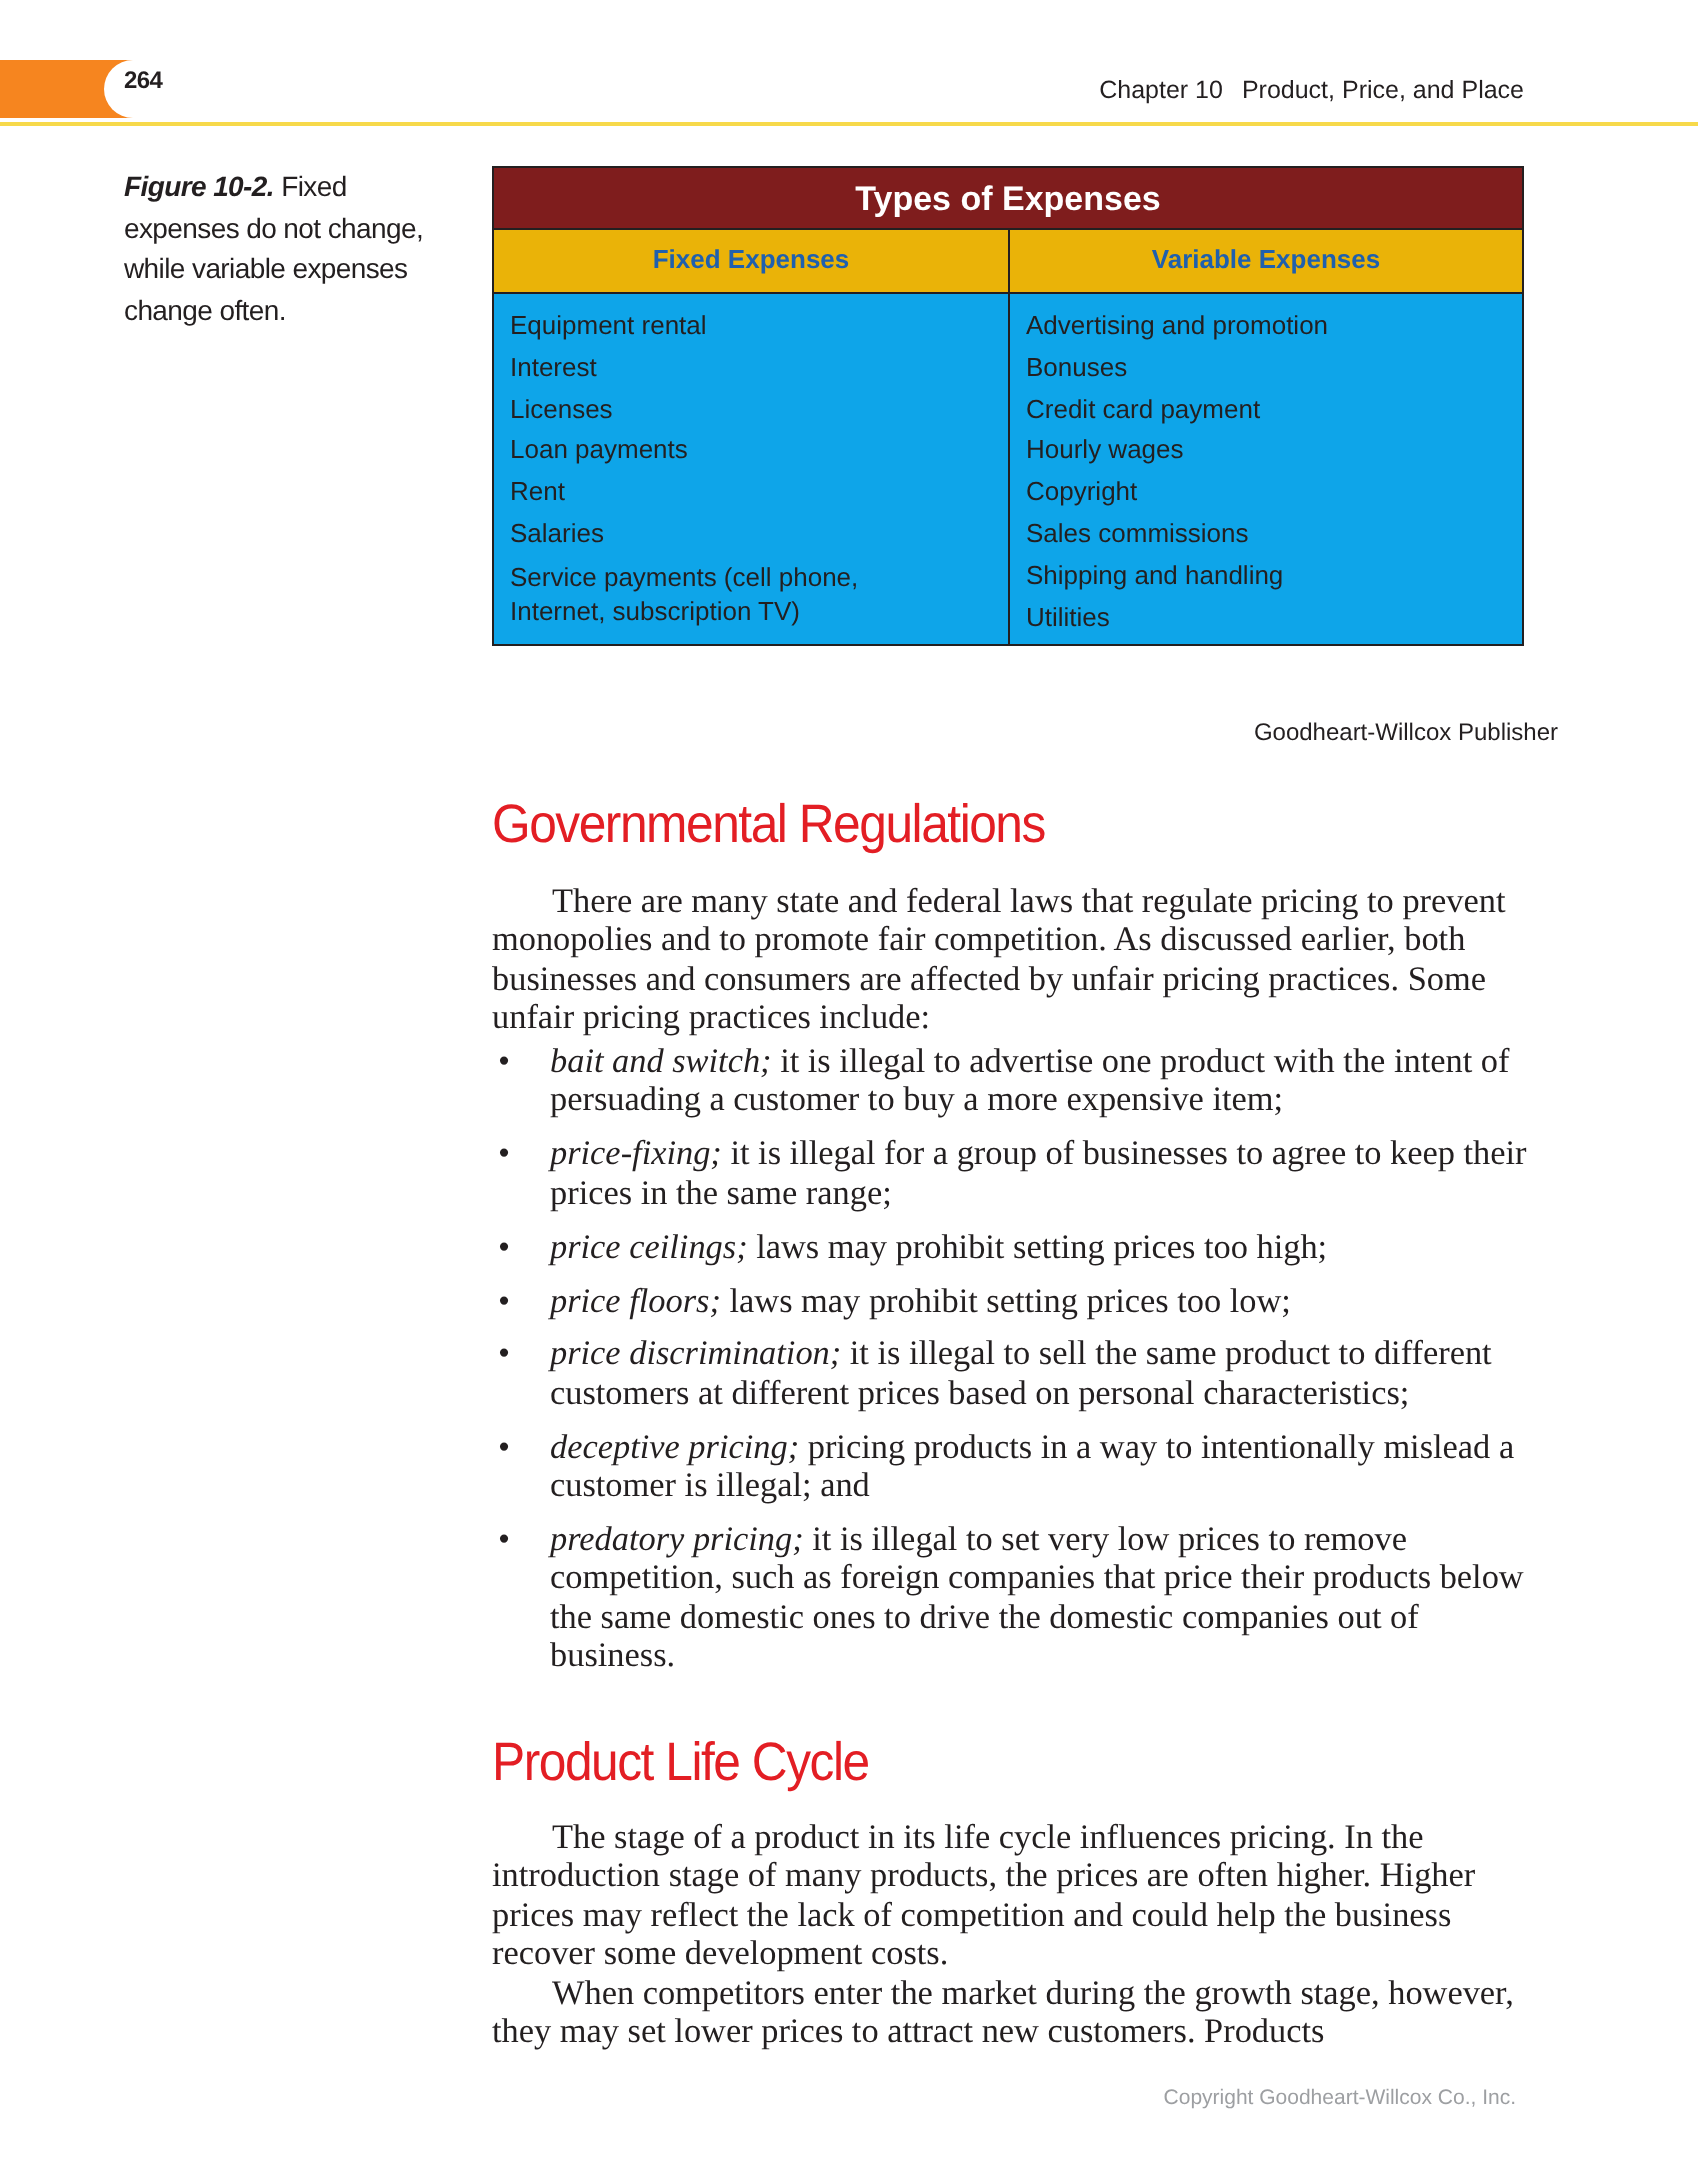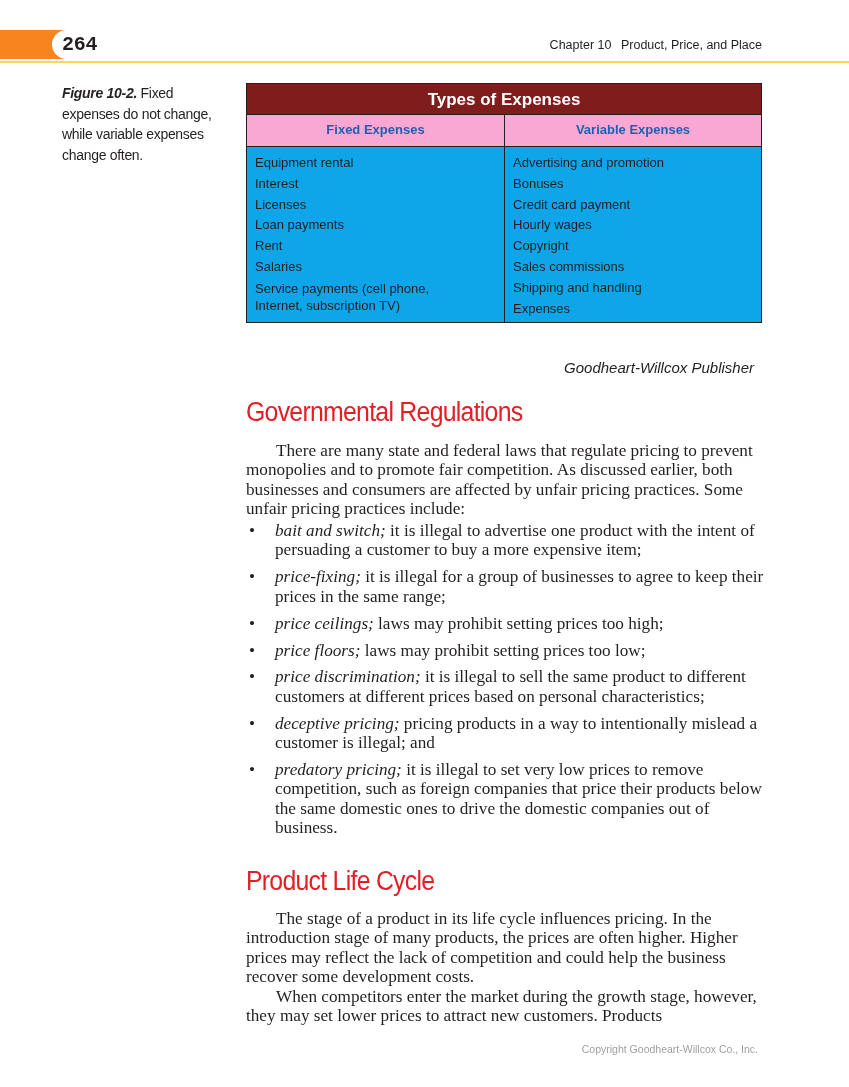--- a/index.html
+++ b/index.html
@@ -7,22 +7,22 @@
     width: 849px; height: 1087px; background: #ffffff; position: relative; overflow: hidden;
     font-family: "Liberation Serif", serif; color: #231f20;
   }
   
   .hdr-orange { position: absolute; left: 0; top: 30px; width: 70px; height: 29px; background: #f6851f; }
   .hdr-tab {
     position: absolute; left: 52px; top: 30px; width: 60px; height: 29px; background: #fff;
     border-radius: 15px 0 0 15px;
   }
   .page-num {
-    position: absolute; left: 62px; top: 33px; font-family: Liberation Mono, monospace;
-    font-weight: bold; font-size: 20px; color: #231f20; letter-spacing: -0.3px;
+    position: absolute; left: 62px; top: 33px; font-family: Liberation Sans, sans-serif;
+    font-weight: bold; font-size: 12px; color: #231f20; letter-spacing: -0.3px;
   }
   .chapter-title {
     position: absolute; right: 87px; top: 38px; font-family: "Liberation Sans", sans-serif;
     font-size: 12.5px; color: #231f20; word-spacing: 0px;
   }
   .chapter-title .sp { display: inline-block; width: 6px; }
   .hdr-rule { position: absolute; left: 0; top: 61px; width: 849px; height: 1.5px; background: #f7d94a; }
 
   
   .caption {
@@ -30,35 +30,35 @@
     font-size: 14px; line-height: 20.5px; color: #231f20; letter-spacing: -0.3px;
   }
   .caption b { font-weight: bold; font-style: italic; }
 
   
   .tbl { position: absolute; left: 246px; top: 83px; width: 516px; border: 1px solid #231f20; box-sizing: border-box; }
   .tbl-title {
     background: #7f1d1d; color: #fff; text-align: center; font-family: "Liberation Sans", sans-serif;
     font-weight: bold; font-size: 17px; height: 30px; line-height: 31px; border-bottom: 1px solid #231f20;
   }
-  .tbl-heads { display: flex; background: #f9a8d4; height: 31px; border-bottom: 1px solid #231f20; }
+  .tbl-heads { display: flex; background: #eab308; height: 31px; border-bottom: 1px solid #231f20; }
   .tbl-heads div {
     flex: 1; text-align: center; font-family: "Liberation Sans", sans-serif; font-weight: bold; font-size: 13px;
     color: #1f60ae; line-height: 29px;
   }
   .tbl-heads div:first-child { border-right: 1px solid #231f20; width: 257px; flex: none; }
   .tbl-body { display: flex; background: #0ea5e9; }
   .tbl-col { padding: 6px 8px 3px 8px; font-family: "Liberation Sans", sans-serif; font-size: 13px; line-height: 20.8px; color: #231f20; box-sizing: border-box; }
   .tbl-col.left { width: 258px; border-right: 1px solid #231f20; }
   .tbl-col.right { flex: 1; }
   .tbl-col .cell { margin: 0; }
   .tbl-col .cell.wrap { line-height: 17px; padding-top: 2px; }
   .credit {
-    position: absolute; right: 95px; top: 359px; font-family: "Liberation Sans", sans-serif; font-style: italic;
-    font-size: 15px; color: #231f20;
+    position: absolute; right: 70px; top: 359px; font-family: "Liberation Sans", sans-serif; 
+    font-size: 12px; color: #231f20;
   }
 
   
   .h2 {
     position: absolute; left: 246px; font-family: "Liberation Sans", sans-serif; font-size: 27px; color: #e31e24;
     letter-spacing: -0.8px; transform: scaleX(0.92); transform-origin: left top;
   }
   .para {
     position: absolute; left: 246px; width: 520px; font-size: 17.2px; line-height: 19.4px; color: #231f20;
   }
@@ -106,21 +106,21 @@
       <p class="cell wrap" style="width:200px">Service payments (cell phone, Internet, subscription TV)</p>
     </div>
     <div class="tbl-col right">
       <p class="cell">Advertising and promotion</p>
       <p class="cell">Bonuses</p>
       <p class="cell">Credit card payment</p>
       <p class="cell">Hourly wages</p>
       <p class="cell">Copyright</p>
       <p class="cell">Sales commissions</p>
       <p class="cell">Shipping and handling</p>
-      <p class="cell">Expenses</p>
+      <p class="cell">Utilities</p>
     </div>
   </div>
 </div>
 <div class="credit">Goodheart-Willcox Publisher</div>
 
 <div class="h2" style="top:397px">Governmental Regulations</div>
 <div class="para" style="top:441px">
   <span class="ind"></span><span>There are many state and federal laws that regulate pricing to prevent monopolies and to promote fair competition. As discussed earlier, both businesses and consumers are affected by unfair pricing practices. Some unfair pricing practices include:</span>
 </div>
 <ul class="bullets">

